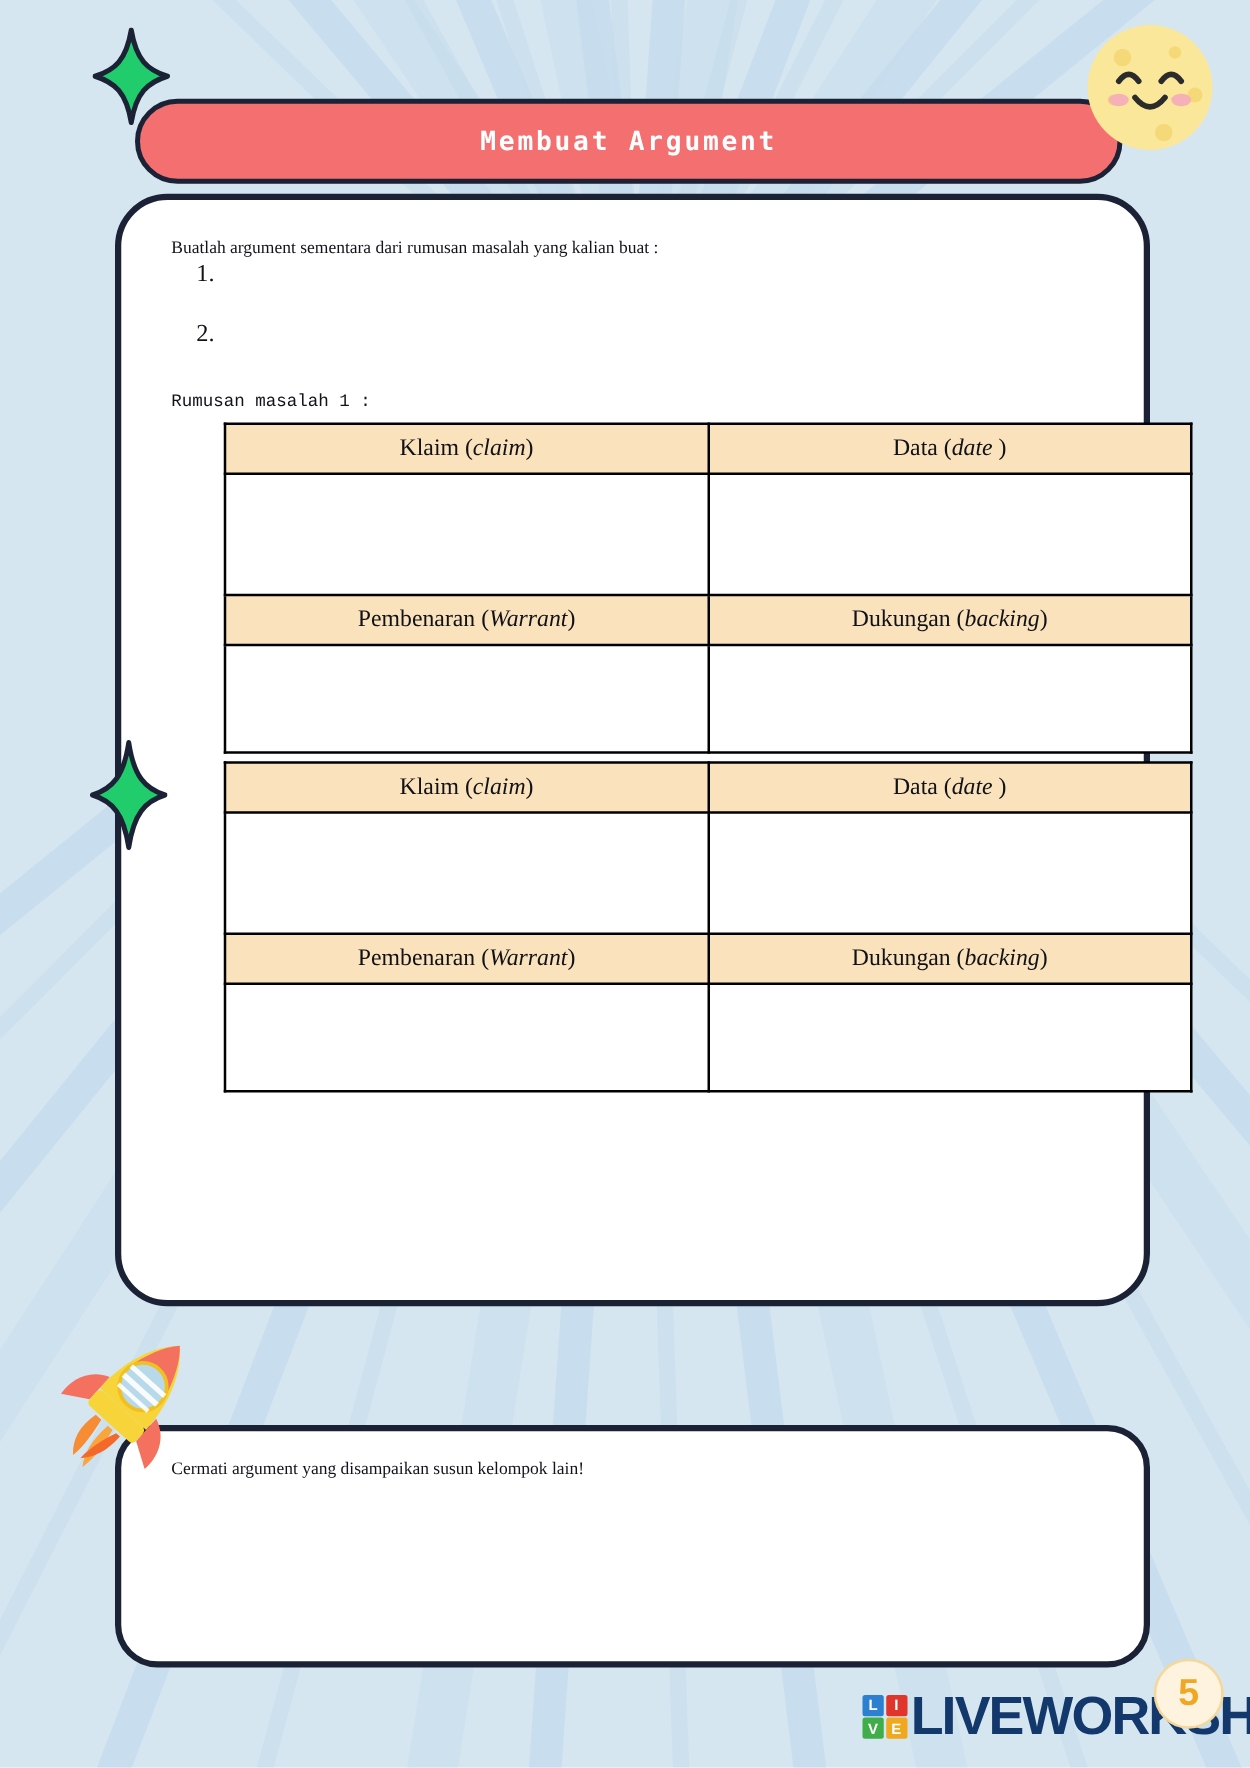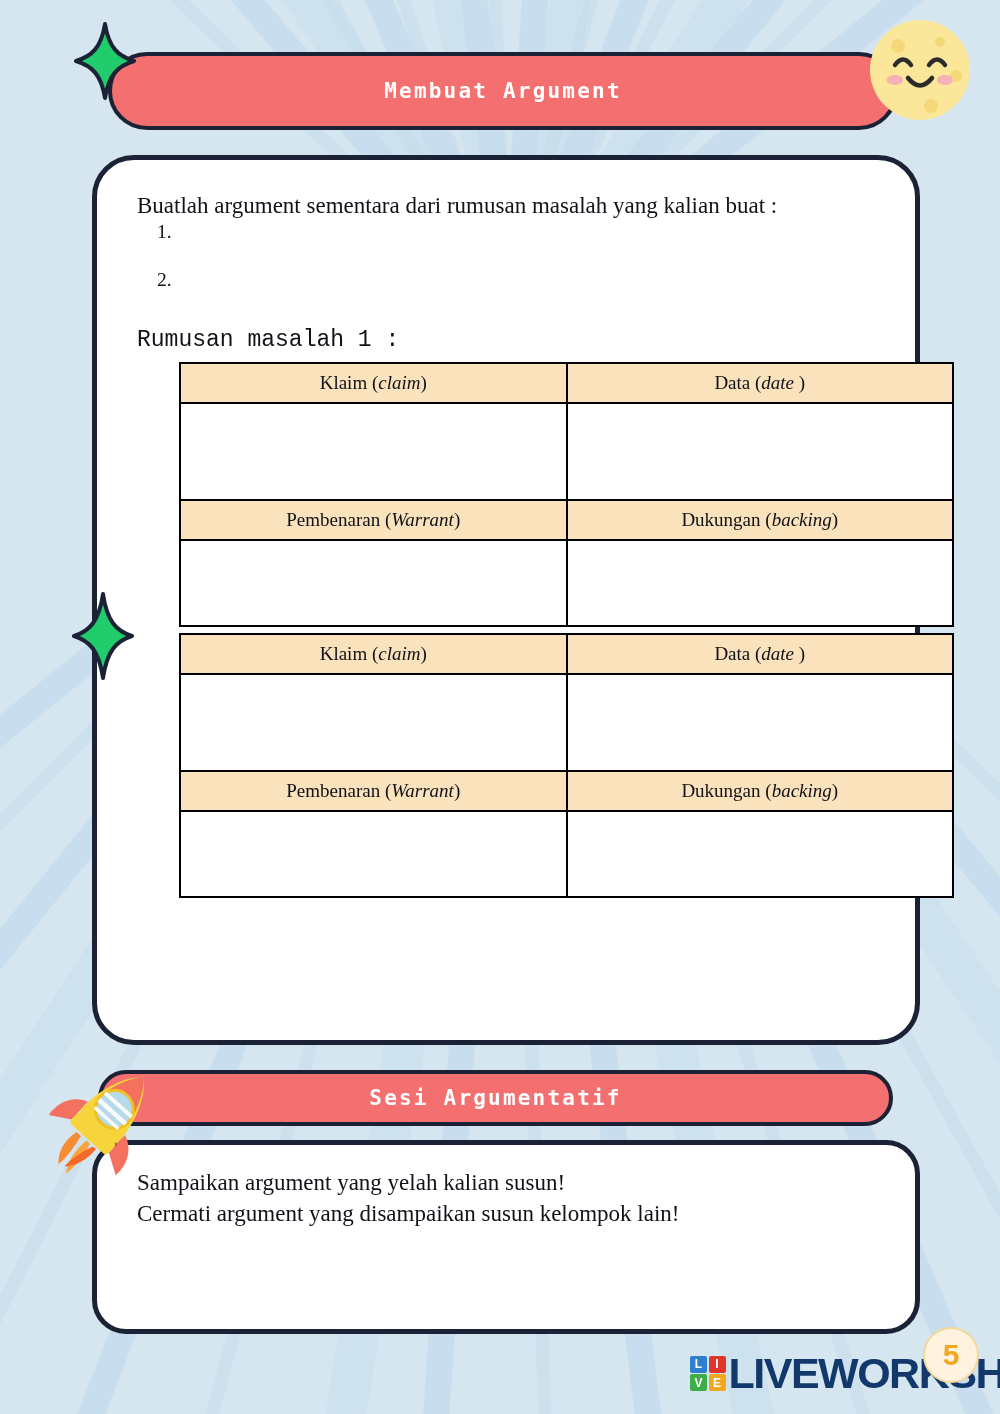--- a/index.html
+++ b/index.html
@@ -54,21 +54,21 @@
     justify-content: center;
     z-index: 6;
   }
   .banner-title {
     font-family: "DejaVu Sans Mono", monospace;
     color: #ffffff;
     font-size: 21px;
     font-weight: bold;
     letter-spacing: 2.2px;
   }
-  #banner-1 { left: 108px; top: 52px; width: 790px; height: 78px; }
+  #banner-1 { left: 108px; top: 79px; width: 790px; height: 68px; }
   #banner-2 { left: 98px; top: 1070px; width: 795px; height: 56px; border-radius: 32px; }
 
   
   .card {
     position: absolute;
     background: #ffffff;
     border: 5px solid #1b2236;
     border-radius: 42px;
     box-sizing: border-box;
     z-index: 4;
@@ -78,21 +78,21 @@
 
   
   .card-inner {
     position: absolute;
     left: 0; top: 0; right: 0; bottom: 0;
     padding: 30px 40px;
     box-sizing: border-box;
   }
   .body-text {
     font-family: "Liberation Serif", serif;
-    font-size: 23px;
+    font-size: 14px;
     color: #12131a;
     line-height: 1.35;
     white-space: nowrap;
   }
   .numbered {
     font-family: "Liberation Serif", serif;
     font-size: 19.5px;
     color: #12131a;
     margin-left: 20px;
   }
@@ -306,23 +306,20 @@
       </tbody>
         </table>
 
     </div>
   </div>
 
   <svg class="sparkle" style="left:72px; top:592px; width:62px; height:88px;" viewBox="0 0 62 88">
     <path d="M31 2 C35 29 44 39 60 44 C44 49 35 59 31 86 C27 59 18 49 2 44 C18 39 27 29 31 2 Z" fill="#20cc6b" stroke="#1b2236" stroke-width="4" stroke-linejoin="round"></path>
   </svg>
 
-  <div class="banner" id="banner-2">
-    <span class="banner-title">Sesi Argumentatif</span>
-  </div>
 
   <svg id="rocket" viewBox="0 0 130 135">
     <g transform="rotate(42 65 67)">
       <path d="M65 6 C84 24 90 52 90 74 L40 74 C40 52 46 24 65 6 Z" fill="#f7d53a"></path>
       <path d="M65 6 C74 15 80 30 84 45 L46 45 C50 30 56 15 65 6 Z" fill="#f4705f"></path>
       <path d="M40 62 C24 68 18 84 20 98 L40 86 Z" fill="#f4705f"></path>
       <path d="M90 62 C106 68 112 84 110 98 L90 86 Z" fill="#f4705f"></path>
       <rect x="40" y="74" width="50" height="16" rx="4" fill="#f7d53a"></rect>
       <circle cx="65" cy="50" r="19" fill="#b8d9ea"></circle>
       <circle cx="65" cy="50" r="19" fill="none" stroke="#f0c020" stroke-width="3"></circle>
@@ -330,21 +327,20 @@
       <rect x="47" y="51" width="36" height="4.5" fill="#ffffff" opacity=".9"></rect>
       <rect x="49" y="60" width="32" height="3.5" fill="#ffffff" opacity=".9"></rect>
       <path d="M52 92 C48 108 52 120 60 128 C62 116 60 104 58 92 Z" fill="#f68c33"></path>
       <path d="M65 92 C63 110 66 122 72 130 C75 116 72 102 70 92 Z" fill="#f9a53c"></path>
       <path d="M78 92 C78 108 74 118 66 126 C66 114 70 102 74 92 Z" fill="#f4682a"></path>
     </g>
   </svg>
 
   <div class="card" id="card-2">
     <div class="card-inner" style="padding:22px 40px">
-      <div class="body-text">Sampaikan argument yang yelah kalian susun!</div>
       <div class="body-text">Cermati argument yang disampaikan susun kelompok lain!</div>
     </div>
   </div>
 
   <div id="lw-logo">
     <div class="tile-grid">
       <div class="tile l">L</div>
       <div class="tile i">I</div>
       <div class="tile v">V</div>
       <div class="tile e">E</div>

